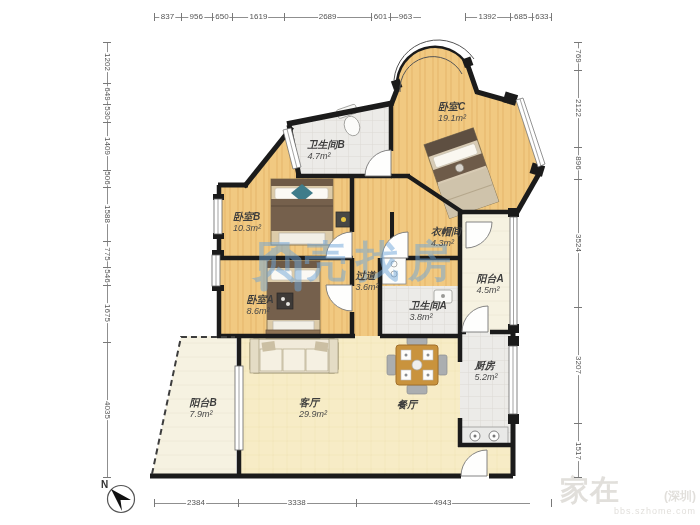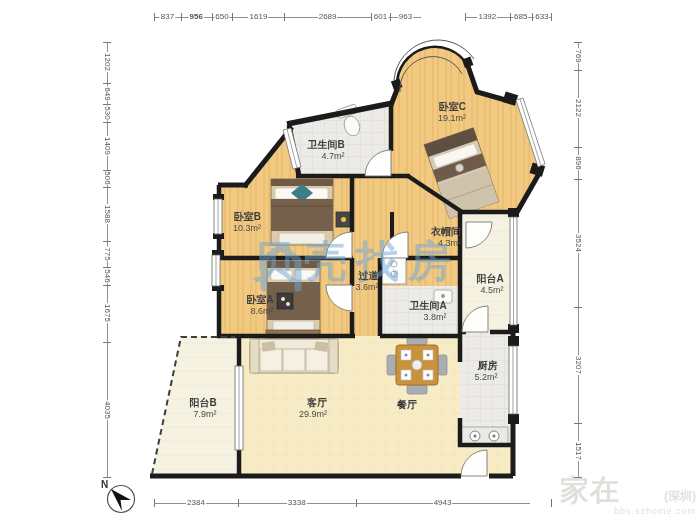--- a/index.html
+++ b/index.html
@@ -1,21 +1,21 @@
 <!DOCTYPE html>
 <html><head>
 <meta charset="utf-8">
 <style>
   html,body{margin:0;padding:0;background:#fff;}
   .stage{position:relative;width:700px;height:525px;background:#ffffff;overflow:hidden;
          font-family:"Liberation Sans","DejaVu Sans",sans-serif;}
   svg{position:absolute;left:0;top:0;z-index:1;}
   
-  .room-label{position:absolute;transform:translate(-50%,-50%);text-align:right;color:#3d3d3d;
-              z-index:5;line-height:1.3;pointer-events:none;white-space:nowrap;}
+  .room-label{position:absolute;transform:translate(-50%,-50%);text-align:left;color:#3d3d3d;
+              z-index:5;line-height:1.3;pointer-events:none;white-space:nowrap;font-style:italic;}
   .rname{font-size:10px;font-weight:700;}
   .rarea{font-size:9px;font-weight:500;color:#4a4a4a;}
   
   .dim{position:absolute;z-index:4;display:flex;}
   .dim.h{height:12px;flex-direction:row;}
   .dim.v{width:12px;flex-direction:column;}
   .seg{position:relative;}
   .dim.h .seg::before{content:"";position:absolute;left:0;right:0;top:5.5px;height:1px;background:#8f8f8f;}
   .dim.h .seg::after{content:"";position:absolute;left:0;top:2px;height:8px;width:1px;background:#787878;}
   .dim.h::after{content:"";position:absolute;right:0;top:2px;height:8px;width:1px;background:#787878;}
@@ -330,21 +330,21 @@
 </div>
 <div class="room-label" style="left:203px;top:408px">
   <div class="rname">阳台B</div>
   <div class="rarea">7.9m²</div>
 </div>
 
 <div class="dim h" style="left:154px;top:11px;width:398px">
       <div class="seg" style="flex: 837 0 0px;">
         <span class="dlbl">837</span>
       </div>
-      <div class="seg" style="flex: 956 0 0px; font-weight: bold;">
+      <div class="seg" style="flex: 956 0 0px;">
         <span class="dlbl">956</span>
       </div>
       <div class="seg" style="flex: 650 0 0px;">
         <span class="dlbl">650</span>
       </div>
       <div class="seg" style="flex: 1619 0 0px;">
         <span class="dlbl">1619</span>
       </div>
       <div class="seg" style="flex: 2689 0 0px;">
         <span class="dlbl">2689</span>

